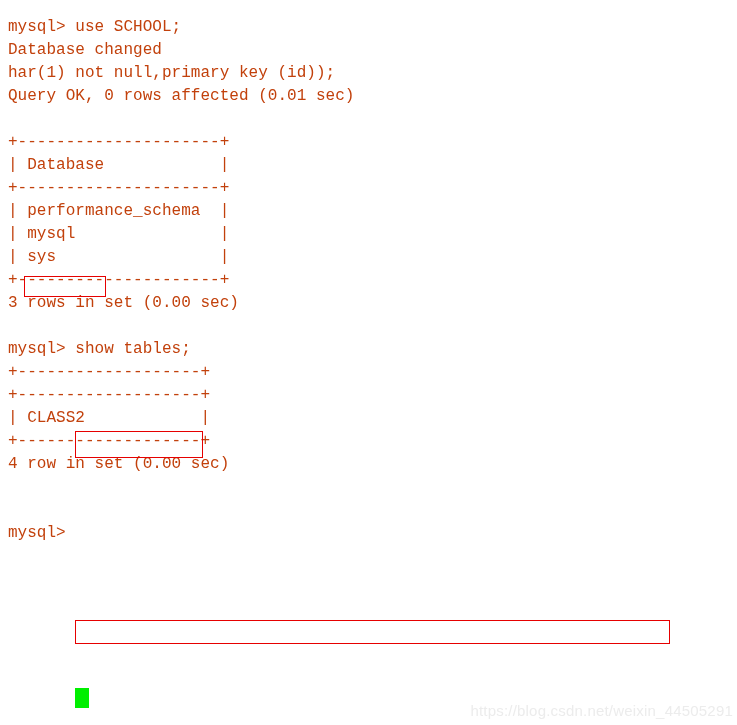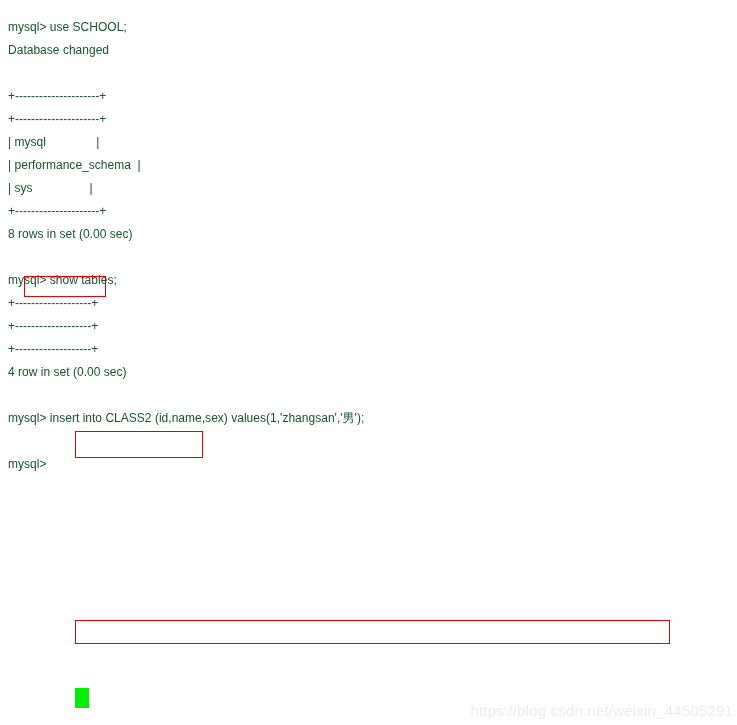--- a/index.html
+++ b/index.html
@@ -27,25 +27,25 @@
   .term-lines {
     position: absolute;
     left: 8px;
     top: 16px;
     width: 729px;
   }
 
   .line {
     height: 23px;
     line-height: 23px;
-    font-size: 12px;
+    font-size: 16px;
     letter-spacing: 0.02px;
-    color: #14532d;
+    color: #c2410c;
     white-space: pre;
-    font-family: Liberation Sans, sans-serif;
+    font-family: Liberation Mono, monospace;
   }
 
   .line.blank {
     height: 23px;
   }
 
   
   .hl-box {
     position: absolute;
     border: 1.5px solid #e60000;
@@ -82,36 +82,39 @@
   }
 </style>
 </head>
 <body>
 
 <div id="terminal">
 
   <div class="term-lines">
     <div class="line">mysql&gt; use SCHOOL;</div>
     <div class="line">Database changed</div>
+    <div class="line">har(1) not null,primary key (id));</div>
+    <div class="line">Query OK, 0 rows affected (0.01 sec)</div>
     <div class="line blank"></div>
     <div class="line">+---------------------+</div>
+    <div class="line">| Database            |</div>
     <div class="line">+---------------------+</div>
+    <div class="line">| performance_schema  |</div>
     <div class="line">| mysql               |</div>
-    <div class="line">| performance_schema  |</div>
     <div class="line">| sys                 |</div>
     <div class="line">+---------------------+</div>
-    <div class="line">8 rows in set (0.00 sec)</div>
+    <div class="line">3 rows in set (0.00 sec)</div>
     <div class="line blank"></div>
     <div class="line">mysql&gt; show tables;</div>
     <div class="line">+-------------------+</div>
     <div class="line">+-------------------+</div>
+    <div class="line">| CLASS2            |</div>
     <div class="line">+-------------------+</div>
     <div class="line">4 row in set (0.00 sec)</div>
     <div class="line blank"></div>
-    <div class="line">mysql&gt; insert into CLASS2 (id,name,sex) values(1,'zhangsan','男');</div>
     <div class="line blank"></div>
     <div class="line">mysql&gt; </div>
   </div>
 
   <div class="hl-box" id="box-school"></div>
   <div class="hl-box" id="box-showtbl"></div>
   <div class="hl-box" id="box-insert"></div>
 
   <div id="cursor"></div>
 

